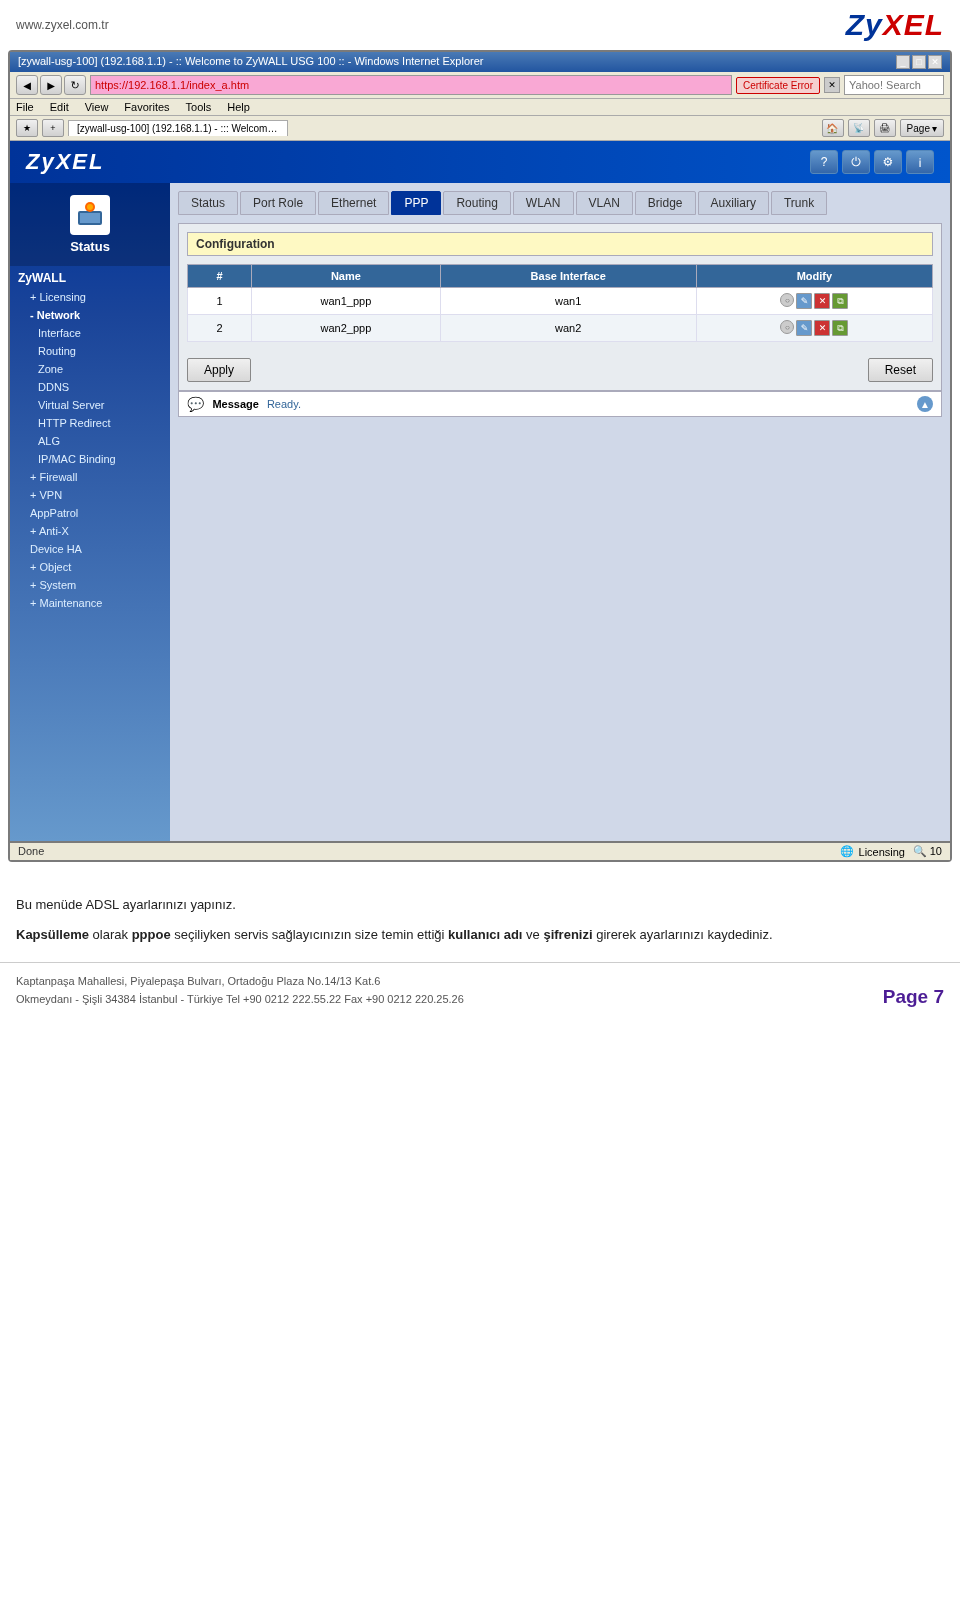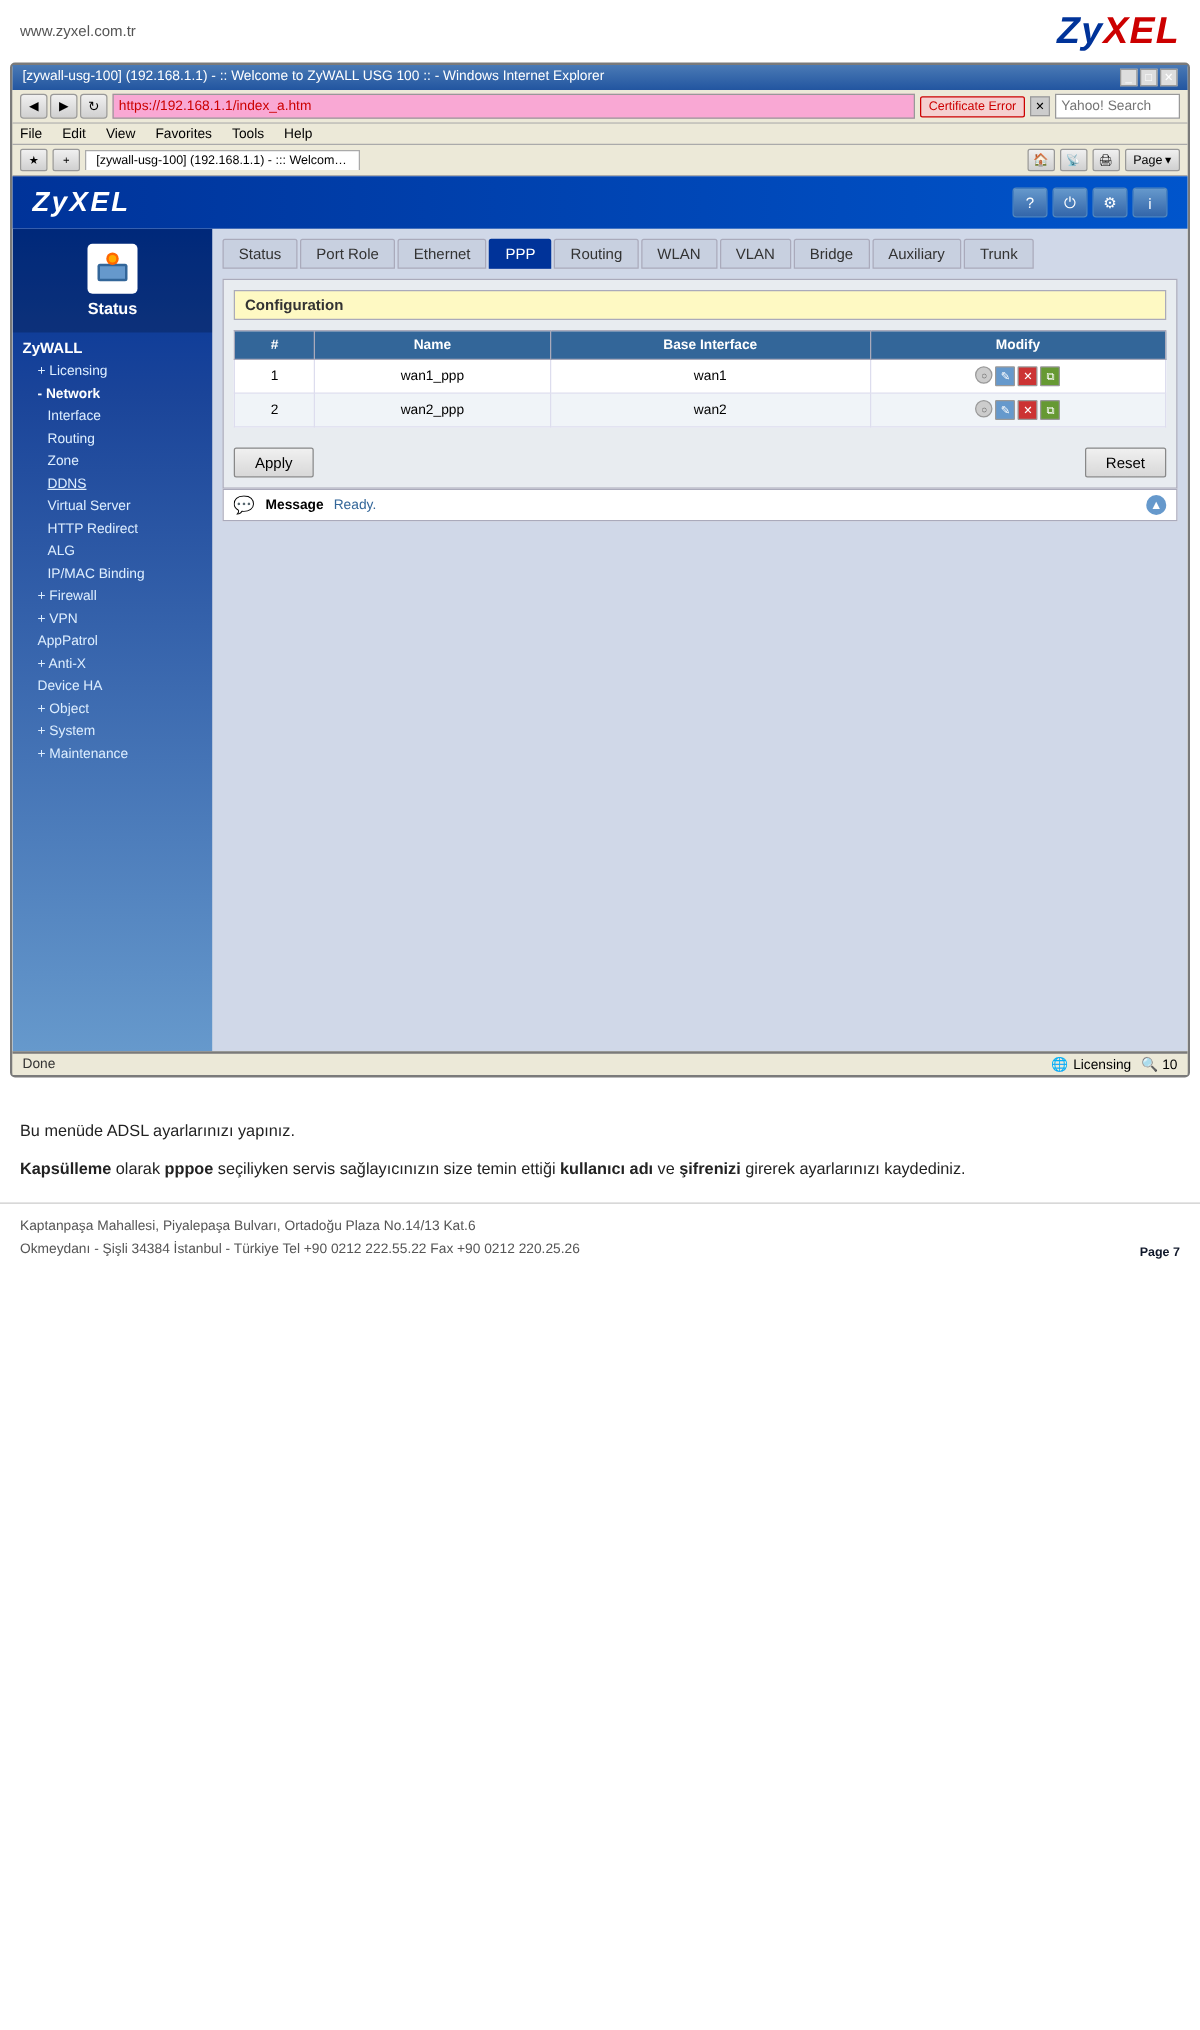--- a/index.html
+++ b/index.html
@@ -80,21 +80,21 @@
     .msg-scroll { margin-left: auto; width: 16px; height: 16px; background: #6699cc; border-radius: 50%; display: flex; align-items: center; justify-content: center; color: #fff; font-size: 10px; }
 
     
     .bottom-text { padding: 24px 16px 8px; font-size: 13px; color: #222; line-height: 1.7; }
     .bottom-text p { margin-bottom: 8px; }
     .bottom-text strong { font-weight: bold; }
 
     
     .footer { border-top: 1px solid #ccc; padding: 10px 16px; font-size: 11px; color: #555; display: flex; justify-content: space-between; align-items: flex-end; }
     .footer-left { line-height: 1.6; }
-    .footer-right { font-weight: bold; font-size: 10px; color: #0f172a; margin-left: 22px; }
+    .footer-right { font-weight: bold; font-size: 19px; color: #4c1d95; margin-left: 22px; }
 
     .browser-status-bar { background: #ece9d8; border-top: 2px solid #7a7a7a; padding: 2px 8px; display: flex; justify-content: space-between; font-size: 11px; }
     .status-left { color: #333; }
     .status-right { display: flex; align-items: center; gap: 8px; }
     .internet-indicator { display: flex; align-items: center; gap: 4px; }
 
     .null-icon { width: 14px; height: 14px; background: #ccc; border: 1px solid #999; border-radius: 50%; display: inline-flex; align-items: center; justify-content: center; font-size: 8px; color: #666; }
   </style>
 </head>
 <body>
@@ -195,21 +195,21 @@
             </div>
             <div class="sidebar-child" style="padding-left:28px;">
               <span>Interface</span>
             </div>
             <div class="sidebar-child" style="padding-left:28px;">
               <span>Routing</span>
             </div>
             <div class="sidebar-child" style="padding-left:28px;">
               <span>Zone</span>
             </div>
-            <div class="sidebar-child" style="padding-left:28px;text-decoration:underline;">
+            <div class="sidebar-child" style="padding-left:28px;">
               <span>DDNS</span>
             </div>
             <div class="sidebar-child" style="padding-left:28px;">
               <span>Virtual Server</span>
             </div>
             <div class="sidebar-child" style="padding-left:28px;">
               <span>HTTP Redirect</span>
             </div>
             <div class="sidebar-child" style="padding-left:28px;">
               <span>ALG</span>

